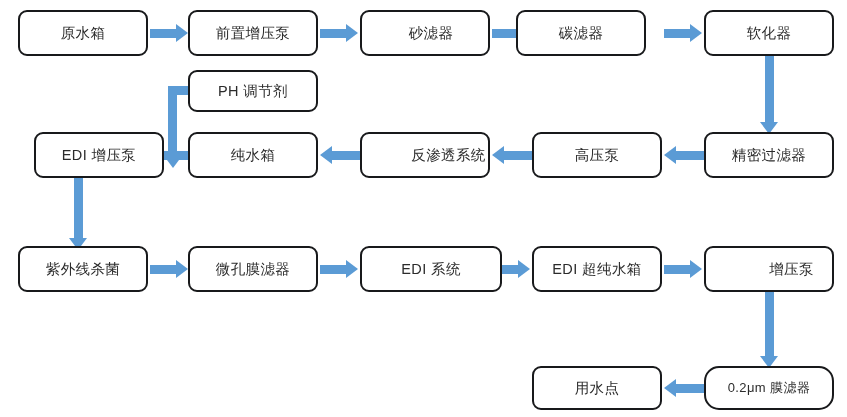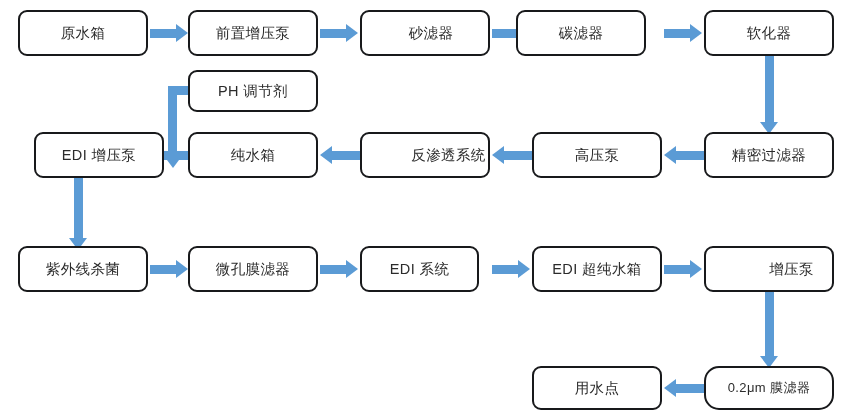--- a/index.html
+++ b/index.html
@@ -248,21 +248,21 @@
 
   <div class="node" style="left:188px; top:246px; width:130px; height:46px;align-items:center;">
     <span class="lbl">微孔膜滤器</span>
   </div>
 
   <div class="arrow right" style="left:320px; top:260px; width:38px; height:18px;">
     <span class="shaft"></span>
     <span class="head"></span>
   </div>
 
-  <div class="node" style="left:360px; top:246px; width:119px; height:46px;">
+  <div class="node" style="left:360px; top:246px; width:142px; height:46px;">
     <span class="lbl">EDI 系统</span>
   </div>
 
   <div class="arrow right" style="left:492px; top:260px; width:38px; height:18px;">
     <span class="shaft"></span>
     <span class="head"></span>
   </div>
 
   <div class="node" style="left:532px; top:246px; width:130px; height:46px;">
     <span class="lbl">EDI 超纯水箱</span>

